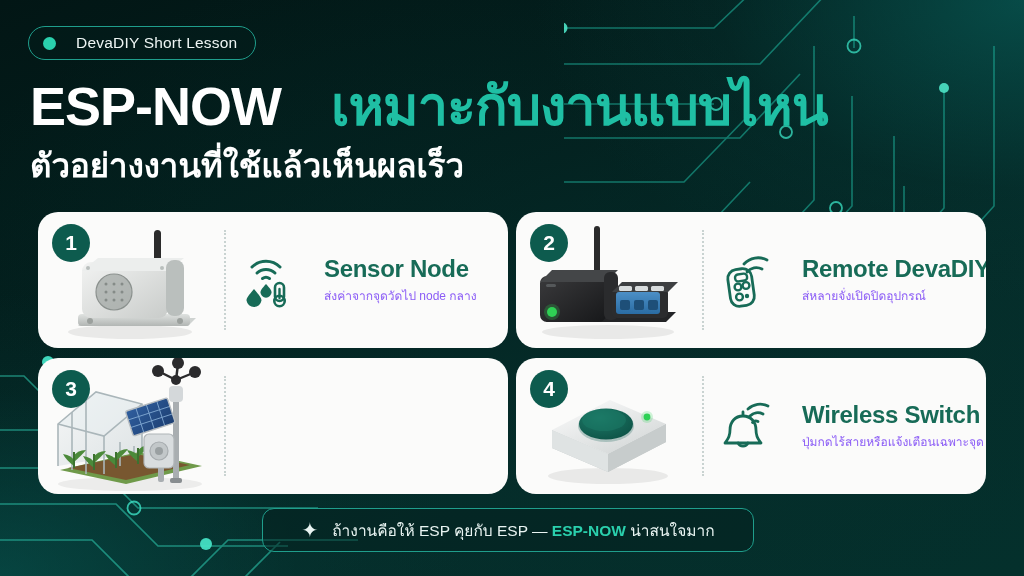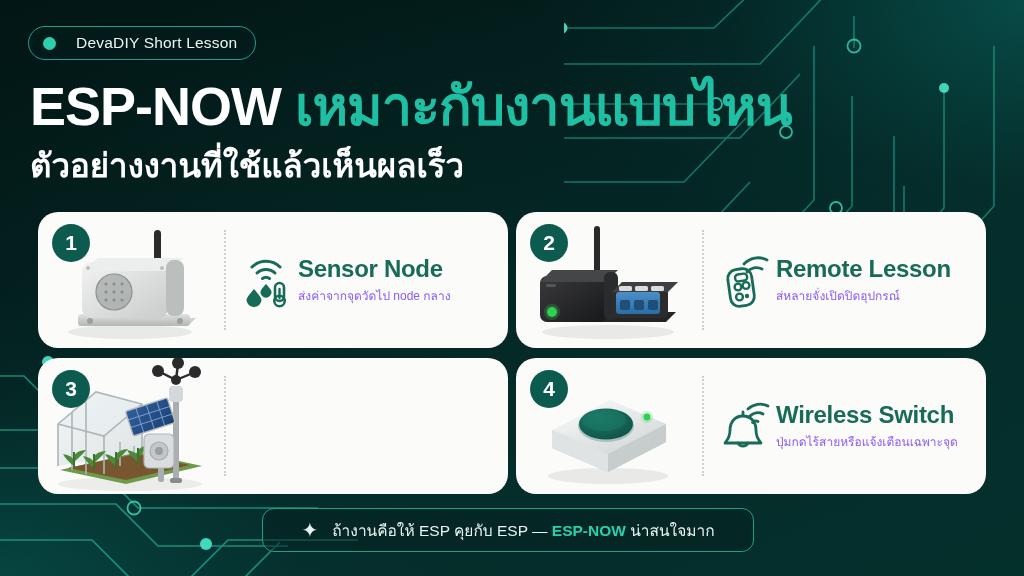--- a/index.html
+++ b/index.html
@@ -35,21 +35,21 @@
   }
   .badge-dot{ width:13px; height:13px; border-radius:50%; background:#2ad0ad; flex:0 0 auto; }
   .badge-text{ color:#eef5f4; font-size:15.5px; letter-spacing:.2px; white-space:nowrap; }
 
   .h1{
     position:absolute; left:30px; top:78px;
     font-size:54px; font-weight:700; letter-spacing:-1px;
     white-space:nowrap; line-height:1.05;
   }
   .h1 .en{ color:#ffffff; }
-  .h1 .th{ color:#1fbfa4; }
+  .h1 .th{ color:#1fbfa4;margin-left:36px; }
   .h2{
     position:absolute; left:30px; top:146px;
     font-size:33px; font-weight:700; color:#ffffff;
     white-space:nowrap; line-height:1.2;
   }
 
   
   .grid{
     position:absolute; left:38px; top:212px;
     width:948px; height:282px;
@@ -69,21 +69,21 @@
     font-size:21px; font-weight:700; z-index:3;
   }
   .photo{
     width:186px; height:100%;
     flex:0 0 auto; position:relative;
   }
   .divider{
     width:0; border-left:2px dotted #c9d3d1;
     height:74%; flex:0 0 auto; margin-right:16px;
   }
-  .body{ flex:1 1 auto; display:flex; align-items:center; gap:2px; padding-right:14px; }
+  .body{ flex:1 1 auto; display:flex; align-items:center; gap:28px; padding-right:14px; }
   .ticon{ flex:0 0 auto; width:54px; height:58px; display:flex; align-items:center; justify-content:center; }
   .texts{ display:flex; flex-direction:column; gap:3px; min-width:0; }
   .ttl{ color:#176b57; font-size:24px; font-weight:700; letter-spacing:-.3px; white-space:nowrap; }
   .sub{ color:#8b5cf6; font-size:12px; white-space:nowrap; }
 
   
   .footer{
     position:absolute; left:262px; top:508px;
     width:492px; height:44px;
     border:1.5px solid #1f9e8c; border-radius:12px;
@@ -283,21 +283,21 @@
             <path d="M27 21 A12 12 0 0 1 42 18"></path>
             <rect x="9" y="18" width="24" height="37" rx="9" transform="rotate(-8 21 36)"></rect>
             <rect x="15" y="23" width="12" height="7" rx="3" transform="rotate(-8 21 26)" stroke-width="2.4"></rect>
             <circle cx="18" cy="36" r="3.4" stroke-width="2.4"></circle>
             <circle cx="26" cy="34.5" r="3.4" stroke-width="2.4"></circle>
             <circle cx="19.5" cy="46" r="3.4" stroke-width="2.4"></circle>
             <circle cx="27" cy="45" r="2.2" fill="#176b57" stroke="none"></circle>
           </svg>
         </div>
         <div class="texts">
-          <div class="ttl">Remote Lesson</div>
+          <div class="ttl">Remote DevaDIY</div>
           <div class="sub">ส่หลายจั่งเปิดปิดอุปกรณ์</div>
         </div>
       </div>
     </div>
 
     <div class="card">
       <div class="num">3</div>
       <div class="photo">
         <svg viewBox="0 0 186 138" width="186" height="138" style="position:absolute;left:0;top:0">
           <defs>

